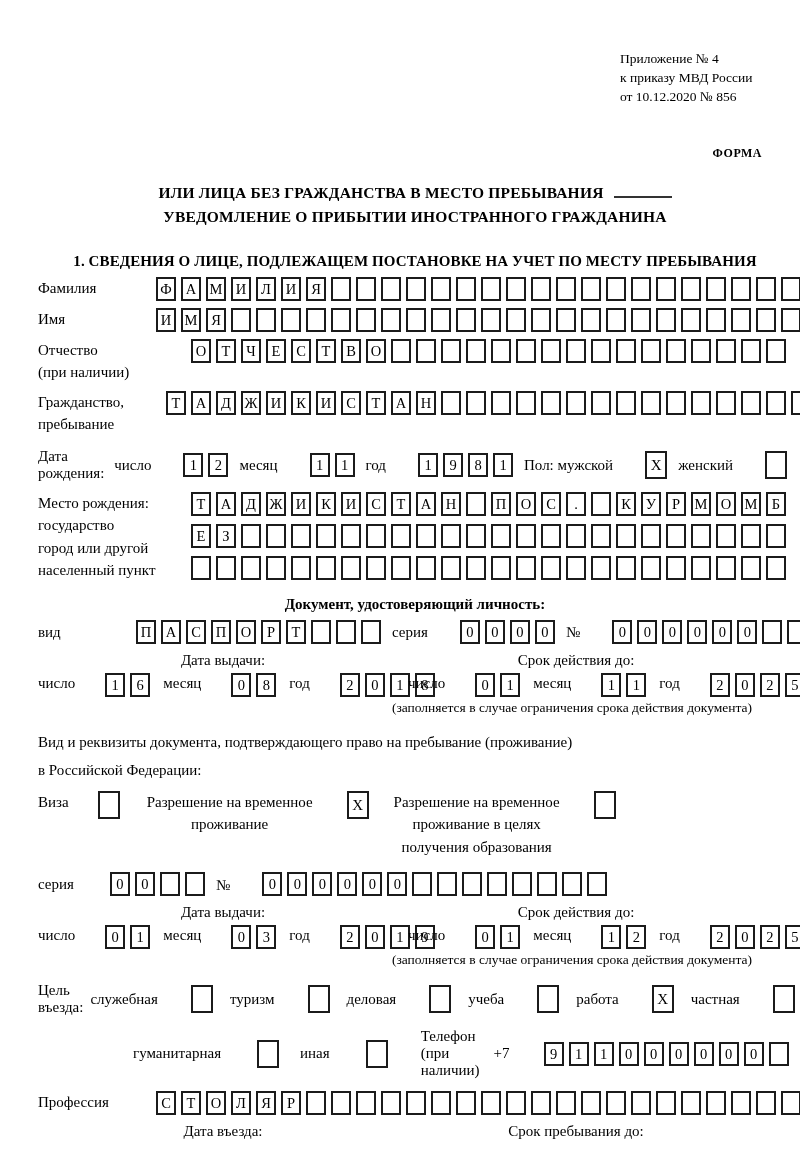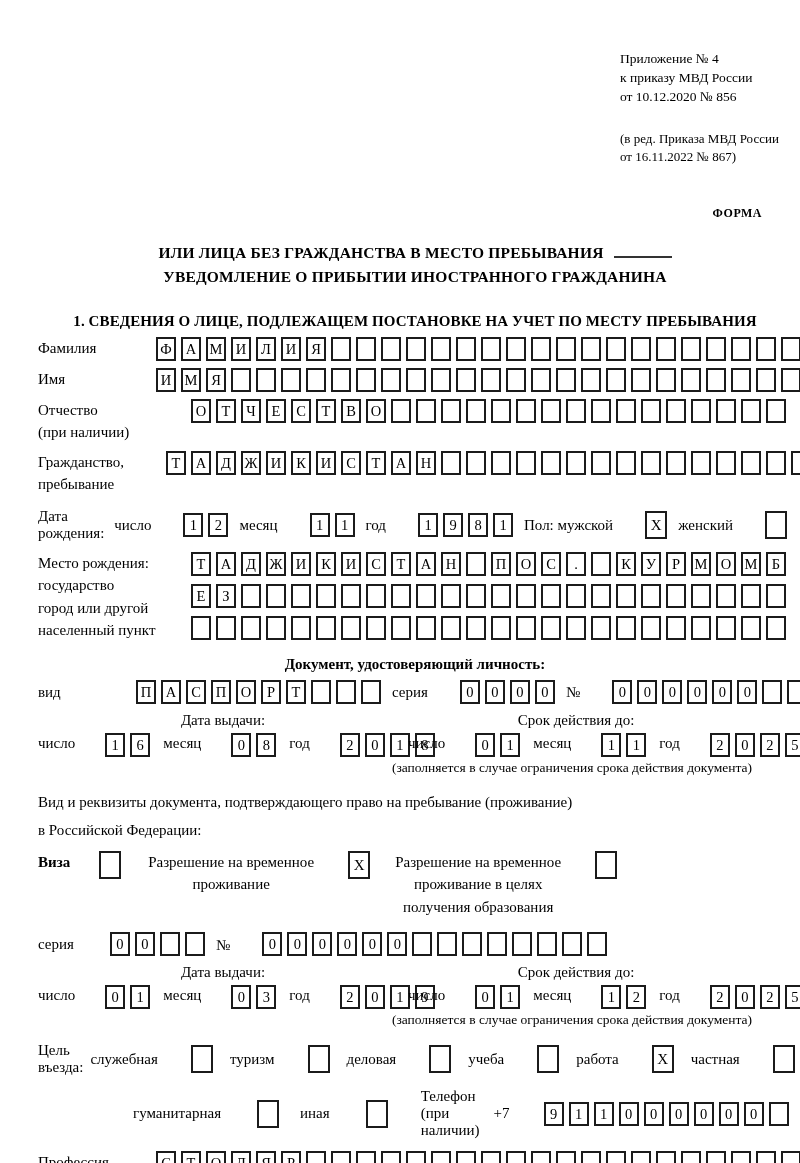--- a/index.html
+++ b/index.html
@@ -48,40 +48,38 @@
   .dgrp .t{margin:2px 4px 0 0;}
   .dgrp .t2{margin:2px 4px 0 8px;}
   .note{margin-top:3px;margin-left:auto;width:440px;text-align:center;font-size:13.5px;}
 
   .para{margin-top:12px;line-height:1.9;white-space:pre-line;}
 
   
   .opts{display:flex;align-items:flex-start;margin-top:6px;}
   .opt{display:flex;align-items:flex-start;}
   .opt .ol{white-space:pre-line;text-align:center;line-height:1.5;margin-right:8px;}
-  .opt .ol.left{text-align:left;font-weight:bold;}
+  .opt .ol.left{text-align:left;}
 
   .purposes{display:flex;align-items:center;margin-top:14px;flex-wrap:nowrap;}
   .purposes .pl{margin:0 7px 0 12px;}
   .purposes .pl:first-child{margin-left:0;}
   .p2{display:flex;align-items:center;margin-top:12px;margin-left:95px;}
   .p2 .phone-lbl{margin:0 14px 0 28px;}
   .p2 .pfx{margin-right:8px;}
 </style>
 </head>
 <body>
 
 <div class="page">
 
   <div class="hdr-block">
     <div>Приложение № 4
 к приказу МВД России
 от 10.12.2020 № 856</div>
-    <div class="hdr-rev">(в ред. Приказа МВД России
-от 16.11.2022 № 867)</div>
   </div>
   <div class="forma">ФОРМА</div>
 
   <div class="title">
     <div><span>ИЛИ ЛИЦА БЕЗ ГРАЖДАНСТВА В МЕСТО ПРЕБЫВАНИЯ</span><span class="title-ul"></span></div>
     <div>УВЕДОМЛЕНИЕ О ПРИБЫТИИ ИНОСТРАННОГО ГРАЖДАНИНА</div>
   </div>
 
   <div class="sect">1. СВЕДЕНИЯ О ЛИЦЕ, ПОДЛЕЖАЩЕМ ПОСТАНОВКЕ НА УЧЕТ ПО МЕСТУ ПРЕБЫВАНИЯ</div>
 

